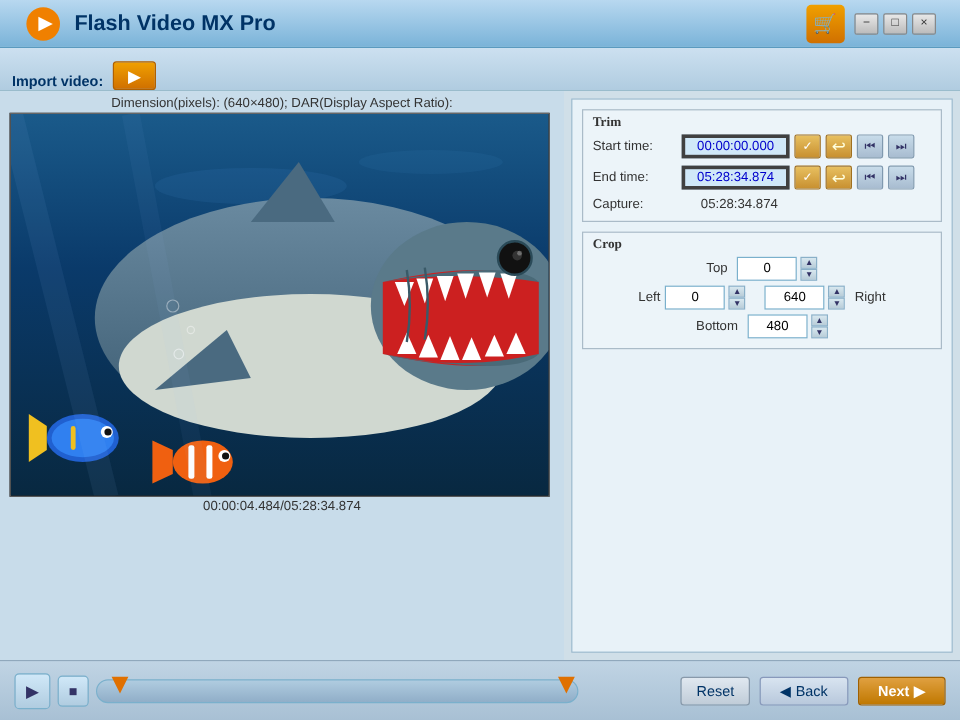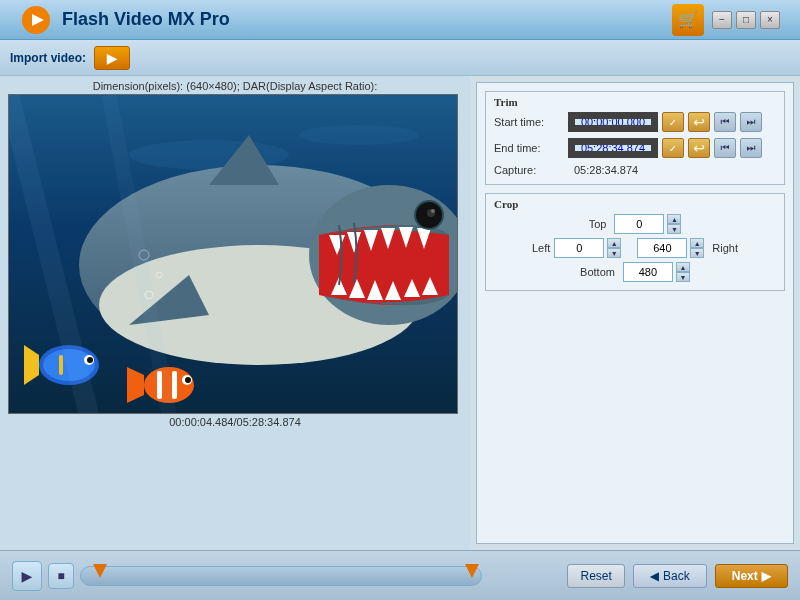--- a/index.html
+++ b/index.html
@@ -60,21 +60,21 @@
       color: white;
       font-size: 16px;
       cursor: pointer;
     }
 
     
     .import-bar {
       height: 36px;
       background: linear-gradient(to bottom, #cce0f0, #b0cce0);
       display: flex;
-      align-items: center;
+      align-items: flex-end;
       padding: 0 10px;
       gap: 8px;
       border-bottom: 1px solid #9abccc;
     }
     .import-label {
       color: #003366;
       font-weight: bold;
       white-space: nowrap;
     }
     .import-input {
@@ -180,21 +180,21 @@
       gap: 4px;
     }
     .trim-label {
       width: 70px;
       font-size: 11px;
       color: #333;
     }
     .time-input {
       width: 90px;
       height: 20px;
-      border: 7px solid #404040;
+      border: 3px solid #404040;
       background: #d0e8f8;
       color: #0000cc;
       font-size: 11px;
       padding: 1px 3px;
       text-align: center;
     }
     .time-btn {
       width: 22px;
       height: 20px;
       background: linear-gradient(to bottom, #e8c060, #c89030);
@@ -216,21 +216,21 @@
       cursor: pointer;
       display: flex;
       align-items: center;
       justify-content: center;
       font-size: 10px;
       color: #336;
     }
     .capture-row {
       display: flex;
       align-items: center;
-      gap: 10px;
+      gap: 20px;
       margin-bottom: 4px;
     }
     .capture-label {
       width: 70px;
       font-size: 11px;
       color: #333;
     }
     .capture-value {
       font-size: 11px;
       color: #333;

